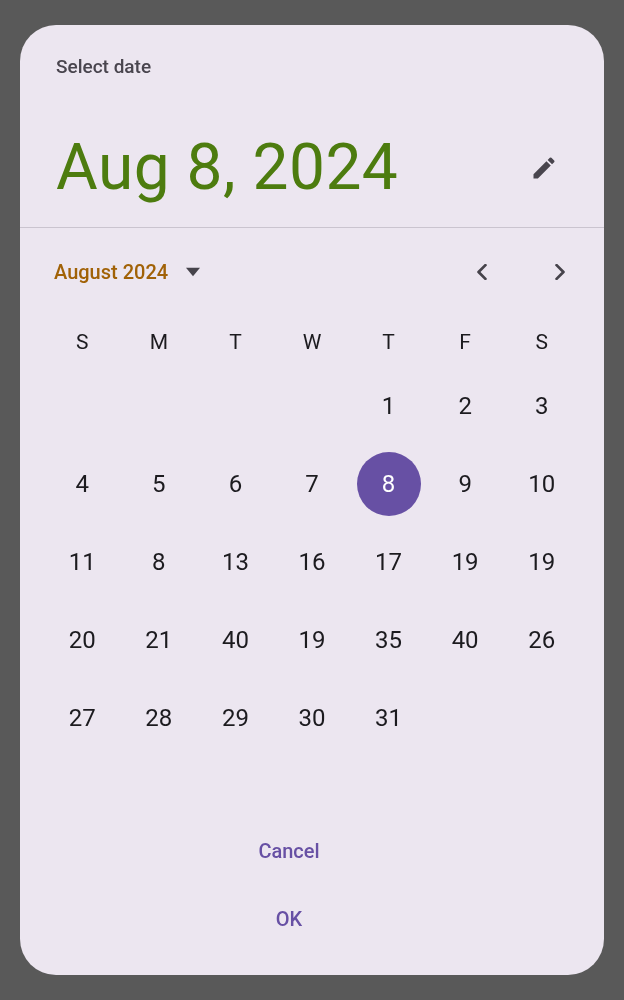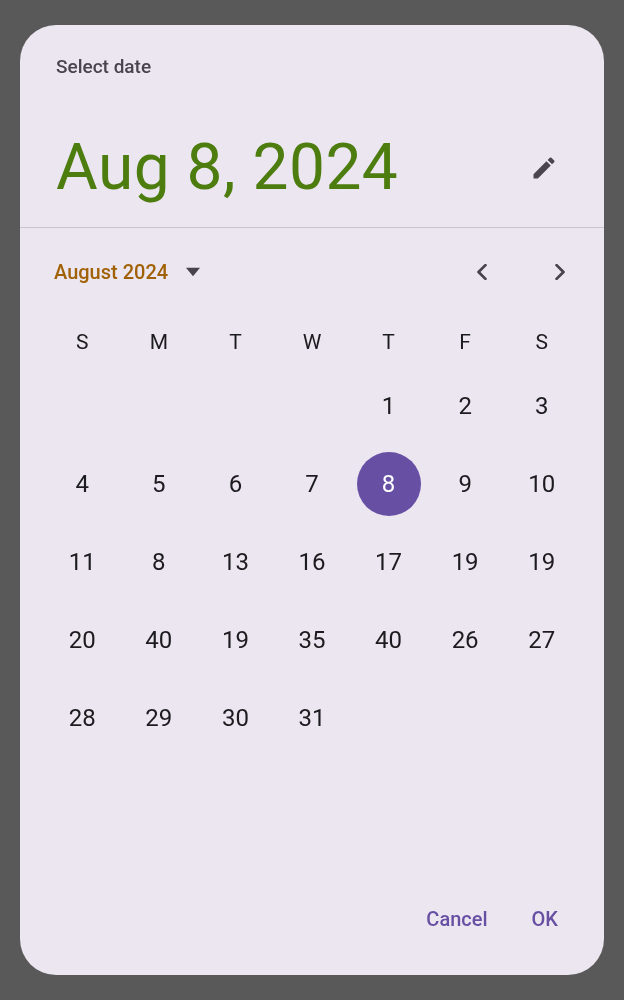--- a/index.html
+++ b/index.html
@@ -151,20 +151,21 @@
       background: #6750a4;
       color: #ffffff;
     }
     .actions {
       margin-top: auto;
       display: flex;
       justify-content: flex-end;
       align-items: center;
       gap: 44px;
       padding: 0 46px 44px 0;
+      flex-direction: column;
     }
     .action-btn {
       background: none;
       border: none;
       font-size: 20px;
       font-weight: 500;
       color: #6750a4;
       cursor: pointer;
       font-family: inherit;
     }
@@ -270,20 +271,23 @@
         <div class="day-cell">
           <button class="day">19</button>
         </div>
         <div class="day-cell">
           <button class="day">19</button>
         </div>
         <div class="day-cell">
           <button class="day">20</button>
         </div>
         <div class="day-cell">
+          <button class="day">21</button>
+        </div>
+        <div class="day-cell">
           <button class="day">40</button>
         </div>
         <div class="day-cell">
           <button class="day">19</button>
         </div>
         <div class="day-cell">
           <button class="day">35</button>
         </div>
         <div class="day-cell">
           <button class="day">40</button>

